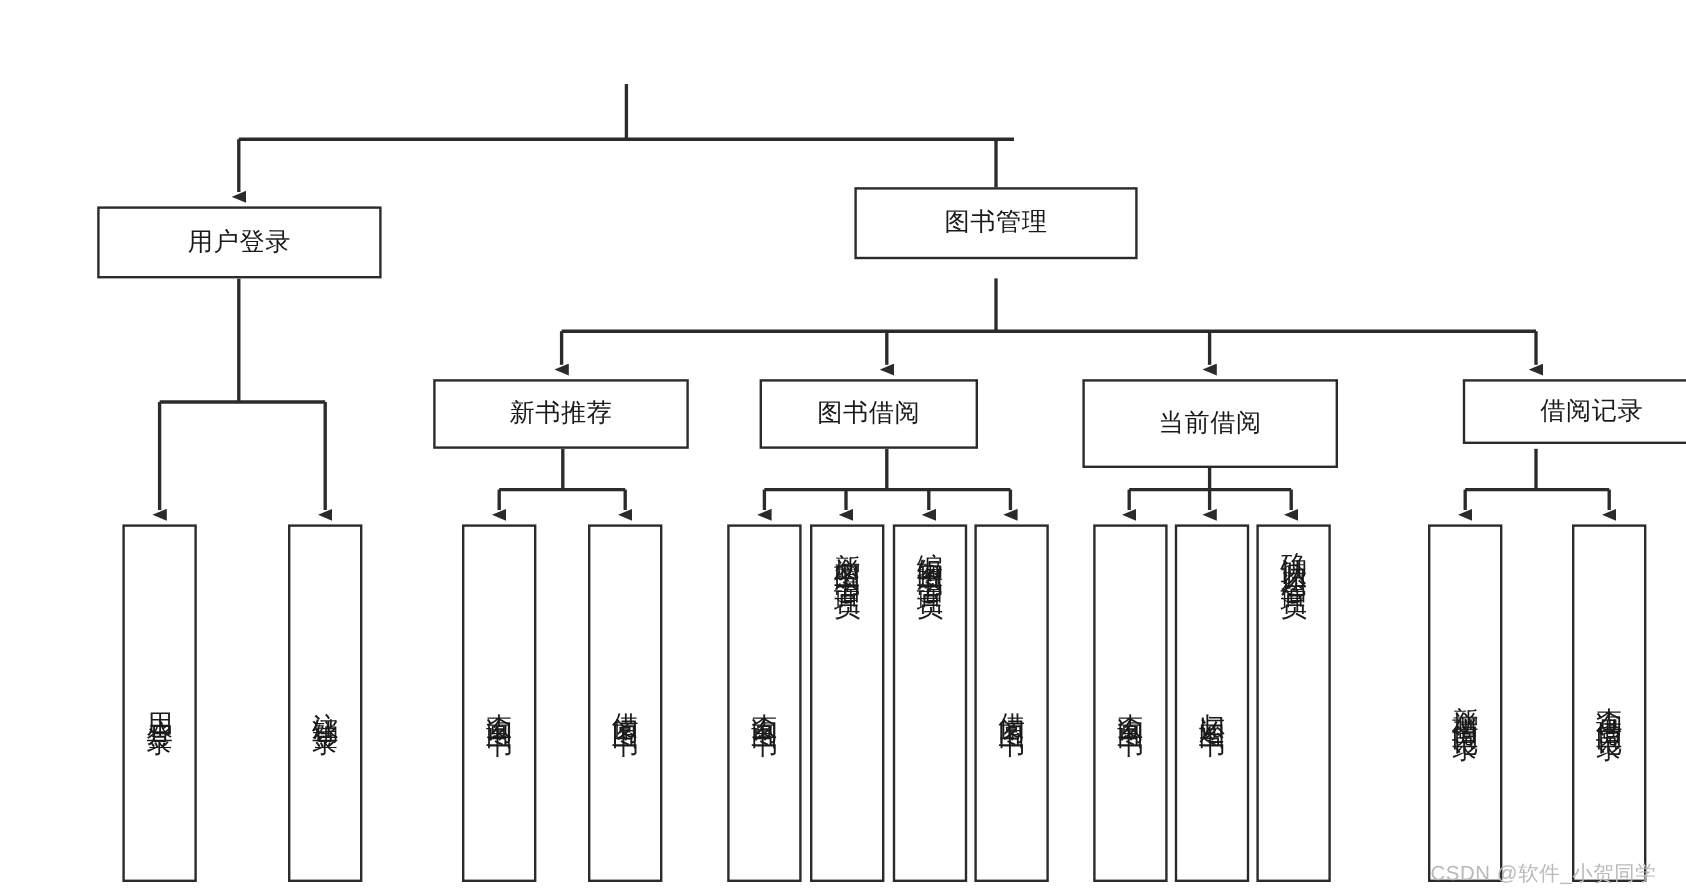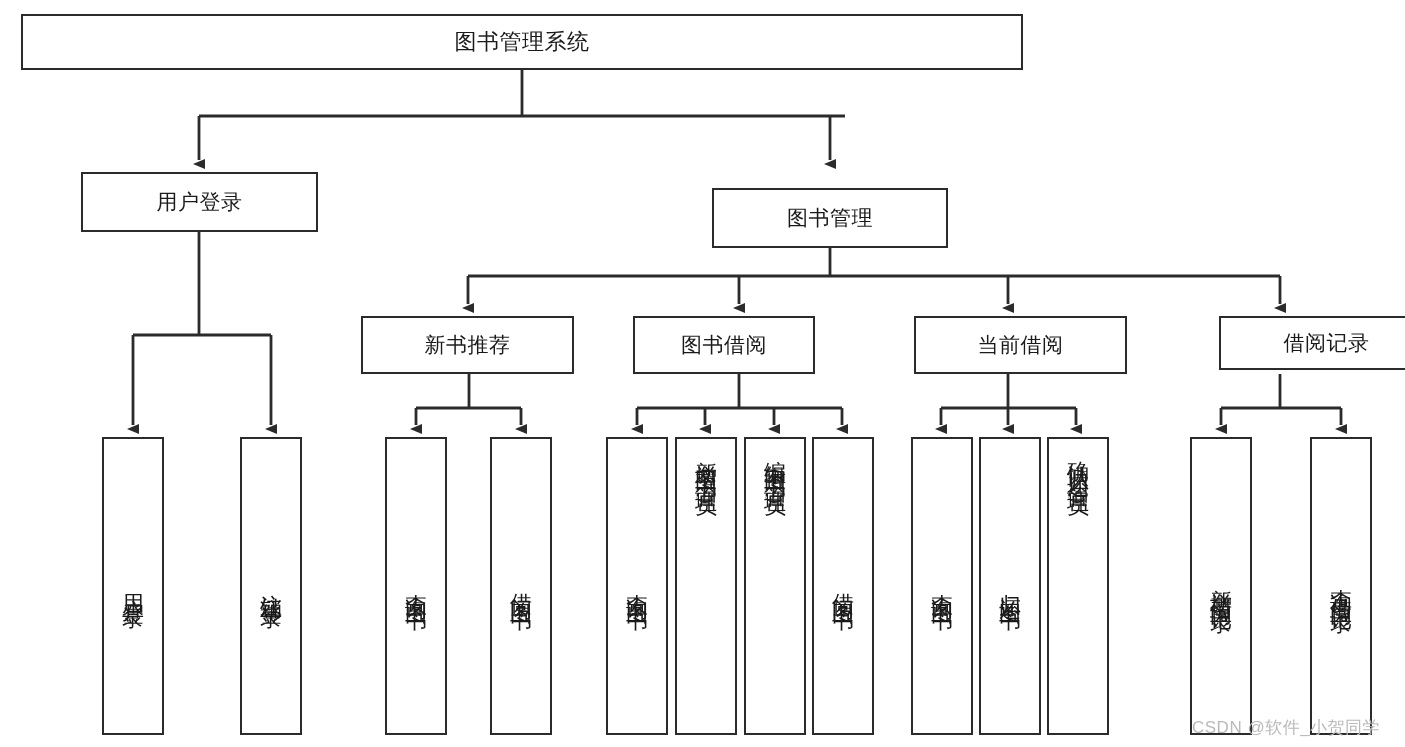--- a/index.html
+++ b/index.html
@@ -126,41 +126,38 @@
       <path d="M1008,408 L1008,425" marker-end="url(#arrow)"></path>
       <path d="M1076,408 L1076,425" marker-end="url(#arrow)"></path>
 
       <path d="M1280,374 L1280,408"></path>
       <path d="M1221,408 L1341,408"></path>
       <path d="M1221,408 L1221,425" marker-end="url(#arrow)"></path>
       <path d="M1341,408 L1341,425" marker-end="url(#arrow)"></path>
     </g>
   </svg>
 
-  <div class="node horiz title" style="left:21px; top:14px; width:1002px; height:56px;">
-    <span class="label">图书管理系统</span>
-  </div>
 
   <div class="node horiz" style="left:81px; top:172px; width:237px; height:60px;">
     <span class="label">用户登录</span>
   </div>
 
-  <div class="node horiz" style="left:712px; top:188px; width:236px; height:60px;">
+  <div class="node horiz" style="left:712px; top:156px; width:236px; height:60px;">
     <span class="label">图书管理</span>
   </div>
 
   <div class="node horiz" style="left:361px; top:316px; width:213px; height:58px;">
     <span class="label">新书推荐</span>
   </div>
 
   <div class="node horiz" style="left:633px; top:316px; width:182px; height:58px;">
     <span class="label">图书借阅</span>
   </div>
 
-  <div class="node horiz" style="left:902px; top:316px; width:213px; height:58px;margin-left:12px;">
+  <div class="node horiz" style="left:902px; top:316px; width:213px; height:74px;">
     <span class="label">当前借阅</span>
   </div>
 
   <div class="node horiz" style="left:1219px; top:316px; width:215px; height:54px;">
     <span class="label">借阅记录</span>
   </div>
 
   <div class="node vert centered" style="left:102px; top:437px; width:62px; height:298px;">
     <span class="label">用户登录</span>
   </div>

